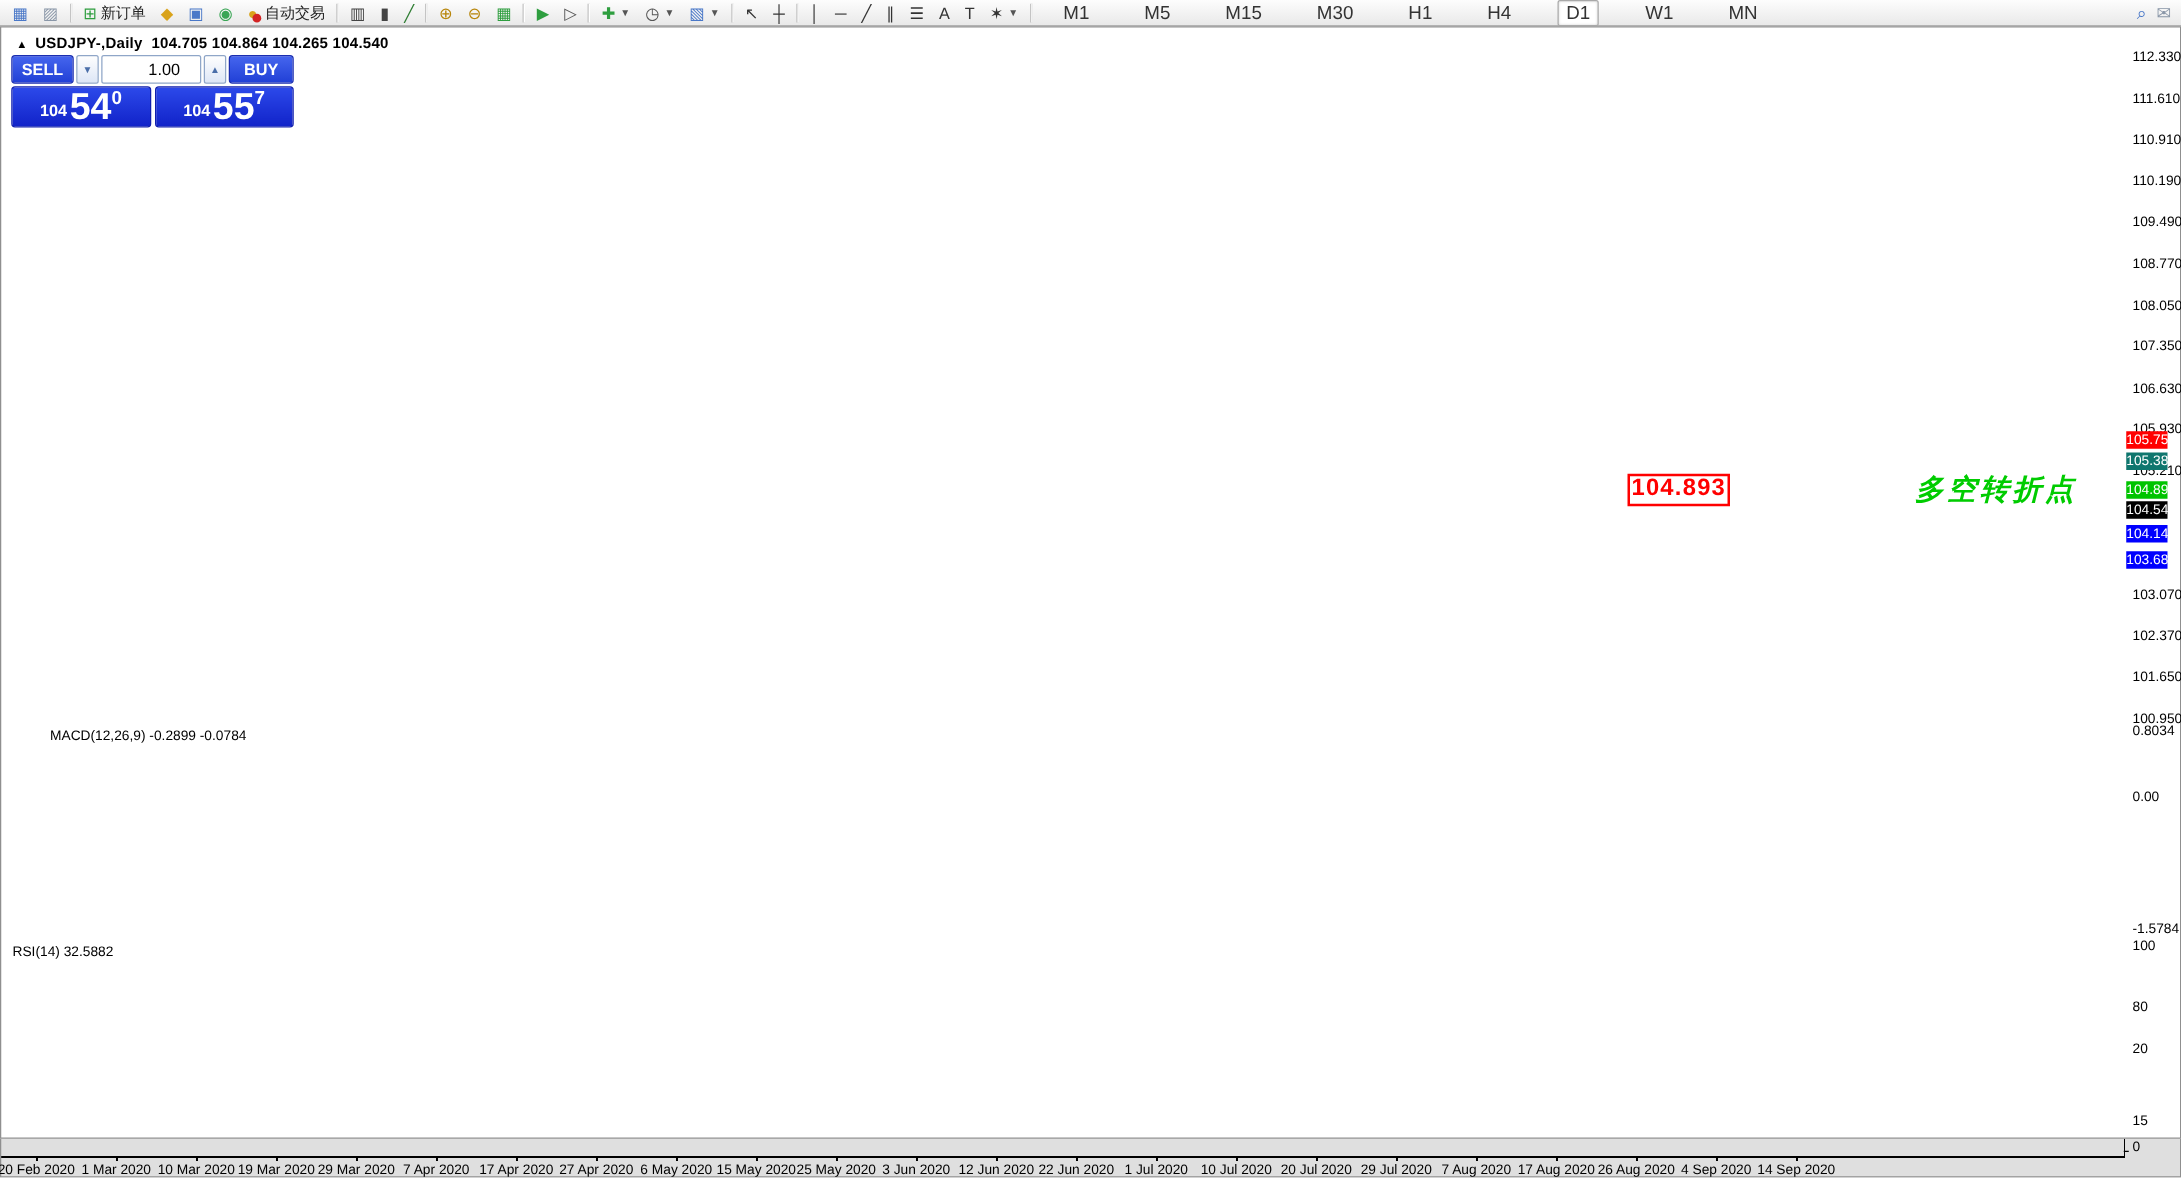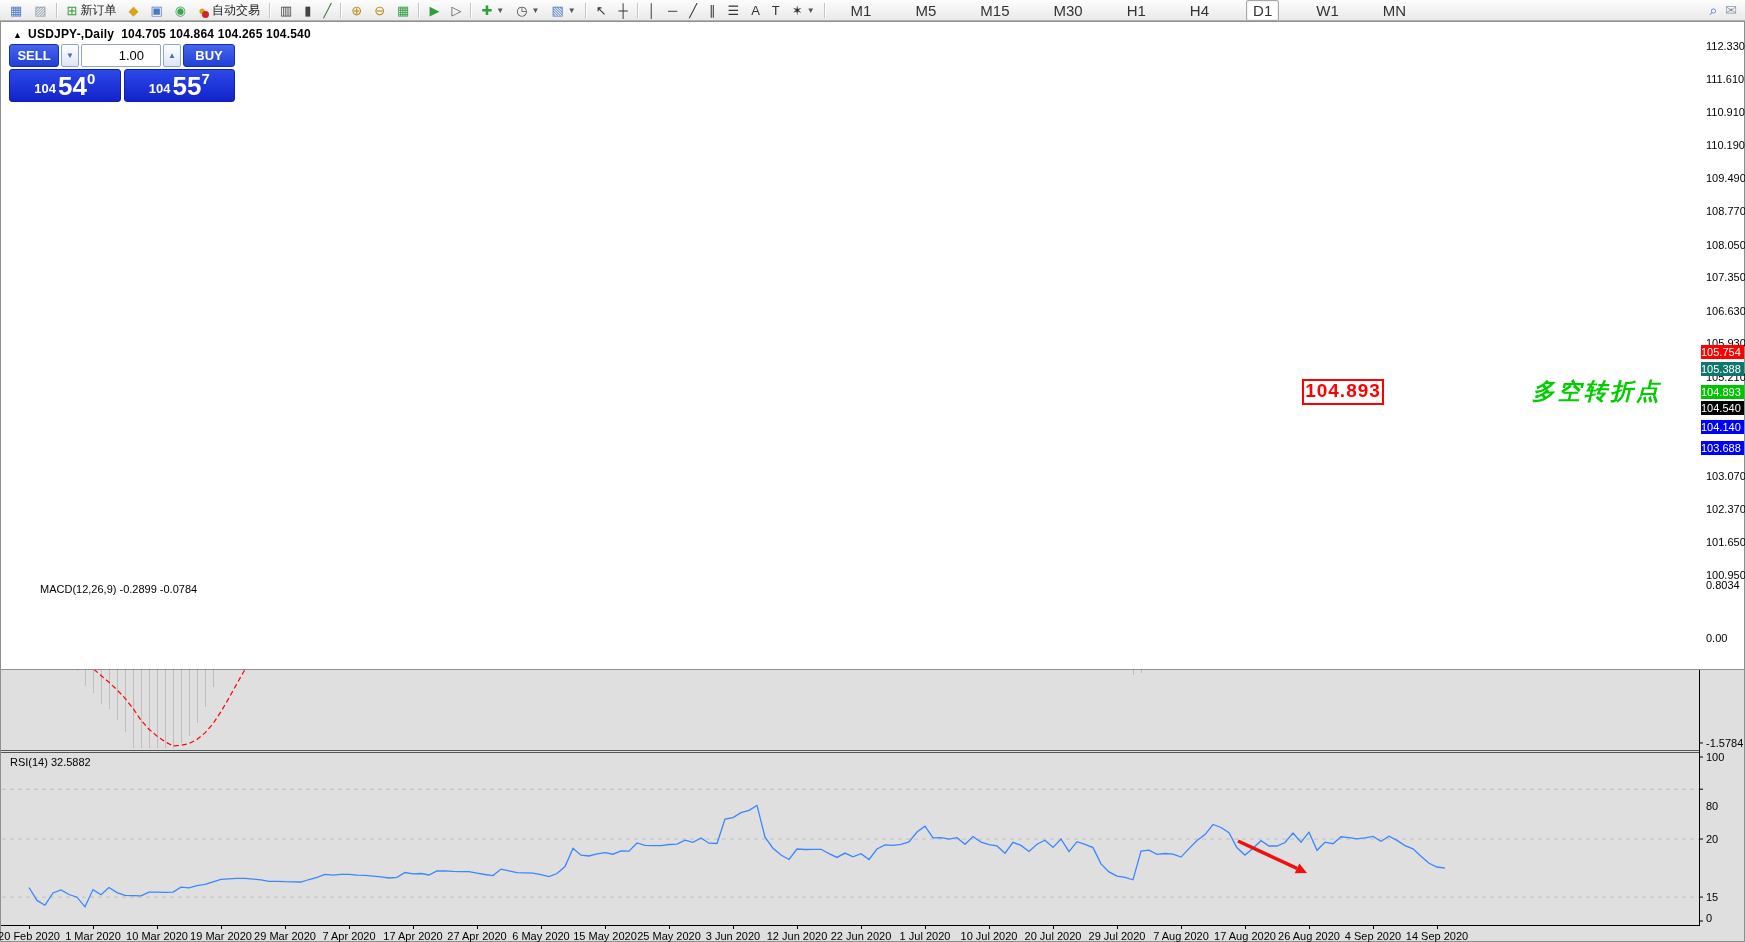--- a/index.html
+++ b/index.html
@@ -9,40 +9,40 @@
   #toolbar{left:0;top:0;width:1745px;height:21px;background:linear-gradient(#fdfdfd,#e9e9e9);border-bottom:1px solid #b2b2b2;display:flex;align-items:center;padding-left:4px;box-sizing:border-box;}
   .tbtn{height:18px;display:flex;align-items:center;gap:3px;padding:0 4px;margin:0 1px;border:1px solid transparent;border-radius:2px;font-size:12px;color:#222;cursor:default;}
   .tglyph{font-size:13px;line-height:1;}
   .tsep{width:1px;height:15px;background:#c4c4c4;border-right:1px solid #fff;margin:0 3px;}
   .drop{font-size:8px;color:#555;margin-left:1px;}
   .tf{font-size:15px;color:#333;padding:1px 6px;margin:0 15px;border:1px solid transparent;border-radius:2px;}
   .tf.active{background:#fff;border-color:#a8a8a8;box-shadow:inset 0 0 2px #ccc;}
   #tb-right{margin-left:auto;display:flex;align-items:center;margin-right:8px;gap:8px;}
   .autodot{width:7px;height:7px;border-radius:50%;background:#d32424;display:inline-block;margin-left:-7px;margin-top:8px;}
   
-  #win{left:0;top:21px;width:1745px;height:649px;background:#fff;border:1px solid #8f8f8f;box-sizing:border-box;}
+  #win{left:0;top:21px;width:1745px;height:890px;background:#fff;border:1px solid #8f8f8f;box-sizing:border-box;}
   #title{left:12px;top:5px;font-size:12px;font-weight:bold;color:#000;letter-spacing:.2px;}
   #title .tri{font-size:9px;margin-right:6px;}
   
   #panel{left:8px;top:22px;width:226px;}
   #prow1{display:flex;gap:2px;height:23px;}
   .pbtn{background:linear-gradient(#4565ee,#2140d6);color:#fff;font-size:13px;font-weight:bold;border-radius:3px;display:flex;align-items:center;justify-content:center;border:1px solid #1a2db0;}
   #sellbtn{width:48px;}
   #buybtn{width:50px;}
   .spin{width:16px;background:linear-gradient(#fefefe,#dde6f6);border:1px solid #8fa6c8;border-radius:2px;color:#4a6ea9;font-size:8px;display:flex;align-items:center;justify-content:center;}
   #vol{flex:1;background:#fff;border:1px solid #8fa6c8;border-radius:2px;font-size:13px;color:#000;display:flex;align-items:center;justify-content:flex-end;padding-right:16px;}
   #prow2{display:flex;gap:3px;height:33px;margin-top:2px;}
   .ptile{background:linear-gradient(#2c49ea,#1123c9);border:1px solid #101fae;border-radius:3px;color:#fff;display:flex;align-items:flex-end;justify-content:center;padding-bottom:2px;}
   #selltile{width:110px;}#buytile{width:110px;}
   .pc-small{font-size:13px;font-weight:bold;margin:0 2px 3px 0;}
-  .pc-big{font-size:26px;font-weight:bold;line-height:26px;}
+  .pc-big{font-size:30px;font-weight:bold;line-height:26px;}
   .pc-sup{font-size:15px;font-weight:bold;margin-bottom:12px;}
   
   .ptick{position:absolute;left:1706px;font-size:11px;color:#000;}
-  .phl{position:absolute;left:1701px;width:43px;height:14px;font-size:11px;color:#fff;text-align:left;line-height:14px;}
+  .phl{position:absolute;left:1701px;width:33px;height:14px;font-size:11px;color:#fff;text-align:right;line-height:14px;}
   .dlab{position:absolute;top:930px;font-size:11px;color:#000;transform:translateX(-50%);white-space:nowrap;}
   .indlab{position:absolute;font-size:11px;color:#000;}
   
   #pricebox{position:absolute;border:2px solid #ff0000;background:#fff;color:#ff0000;font-size:19px;font-weight:bold;text-align:center;line-height:20px;letter-spacing:1px;}
   #cnlabel{position:absolute;color:#00cc00;font-size:23px;font-weight:bold;letter-spacing:3px;white-space:nowrap;font-style:italic;}
   svg{position:absolute;left:0;top:0;}
 </style>
 </head>
 <body>
 

